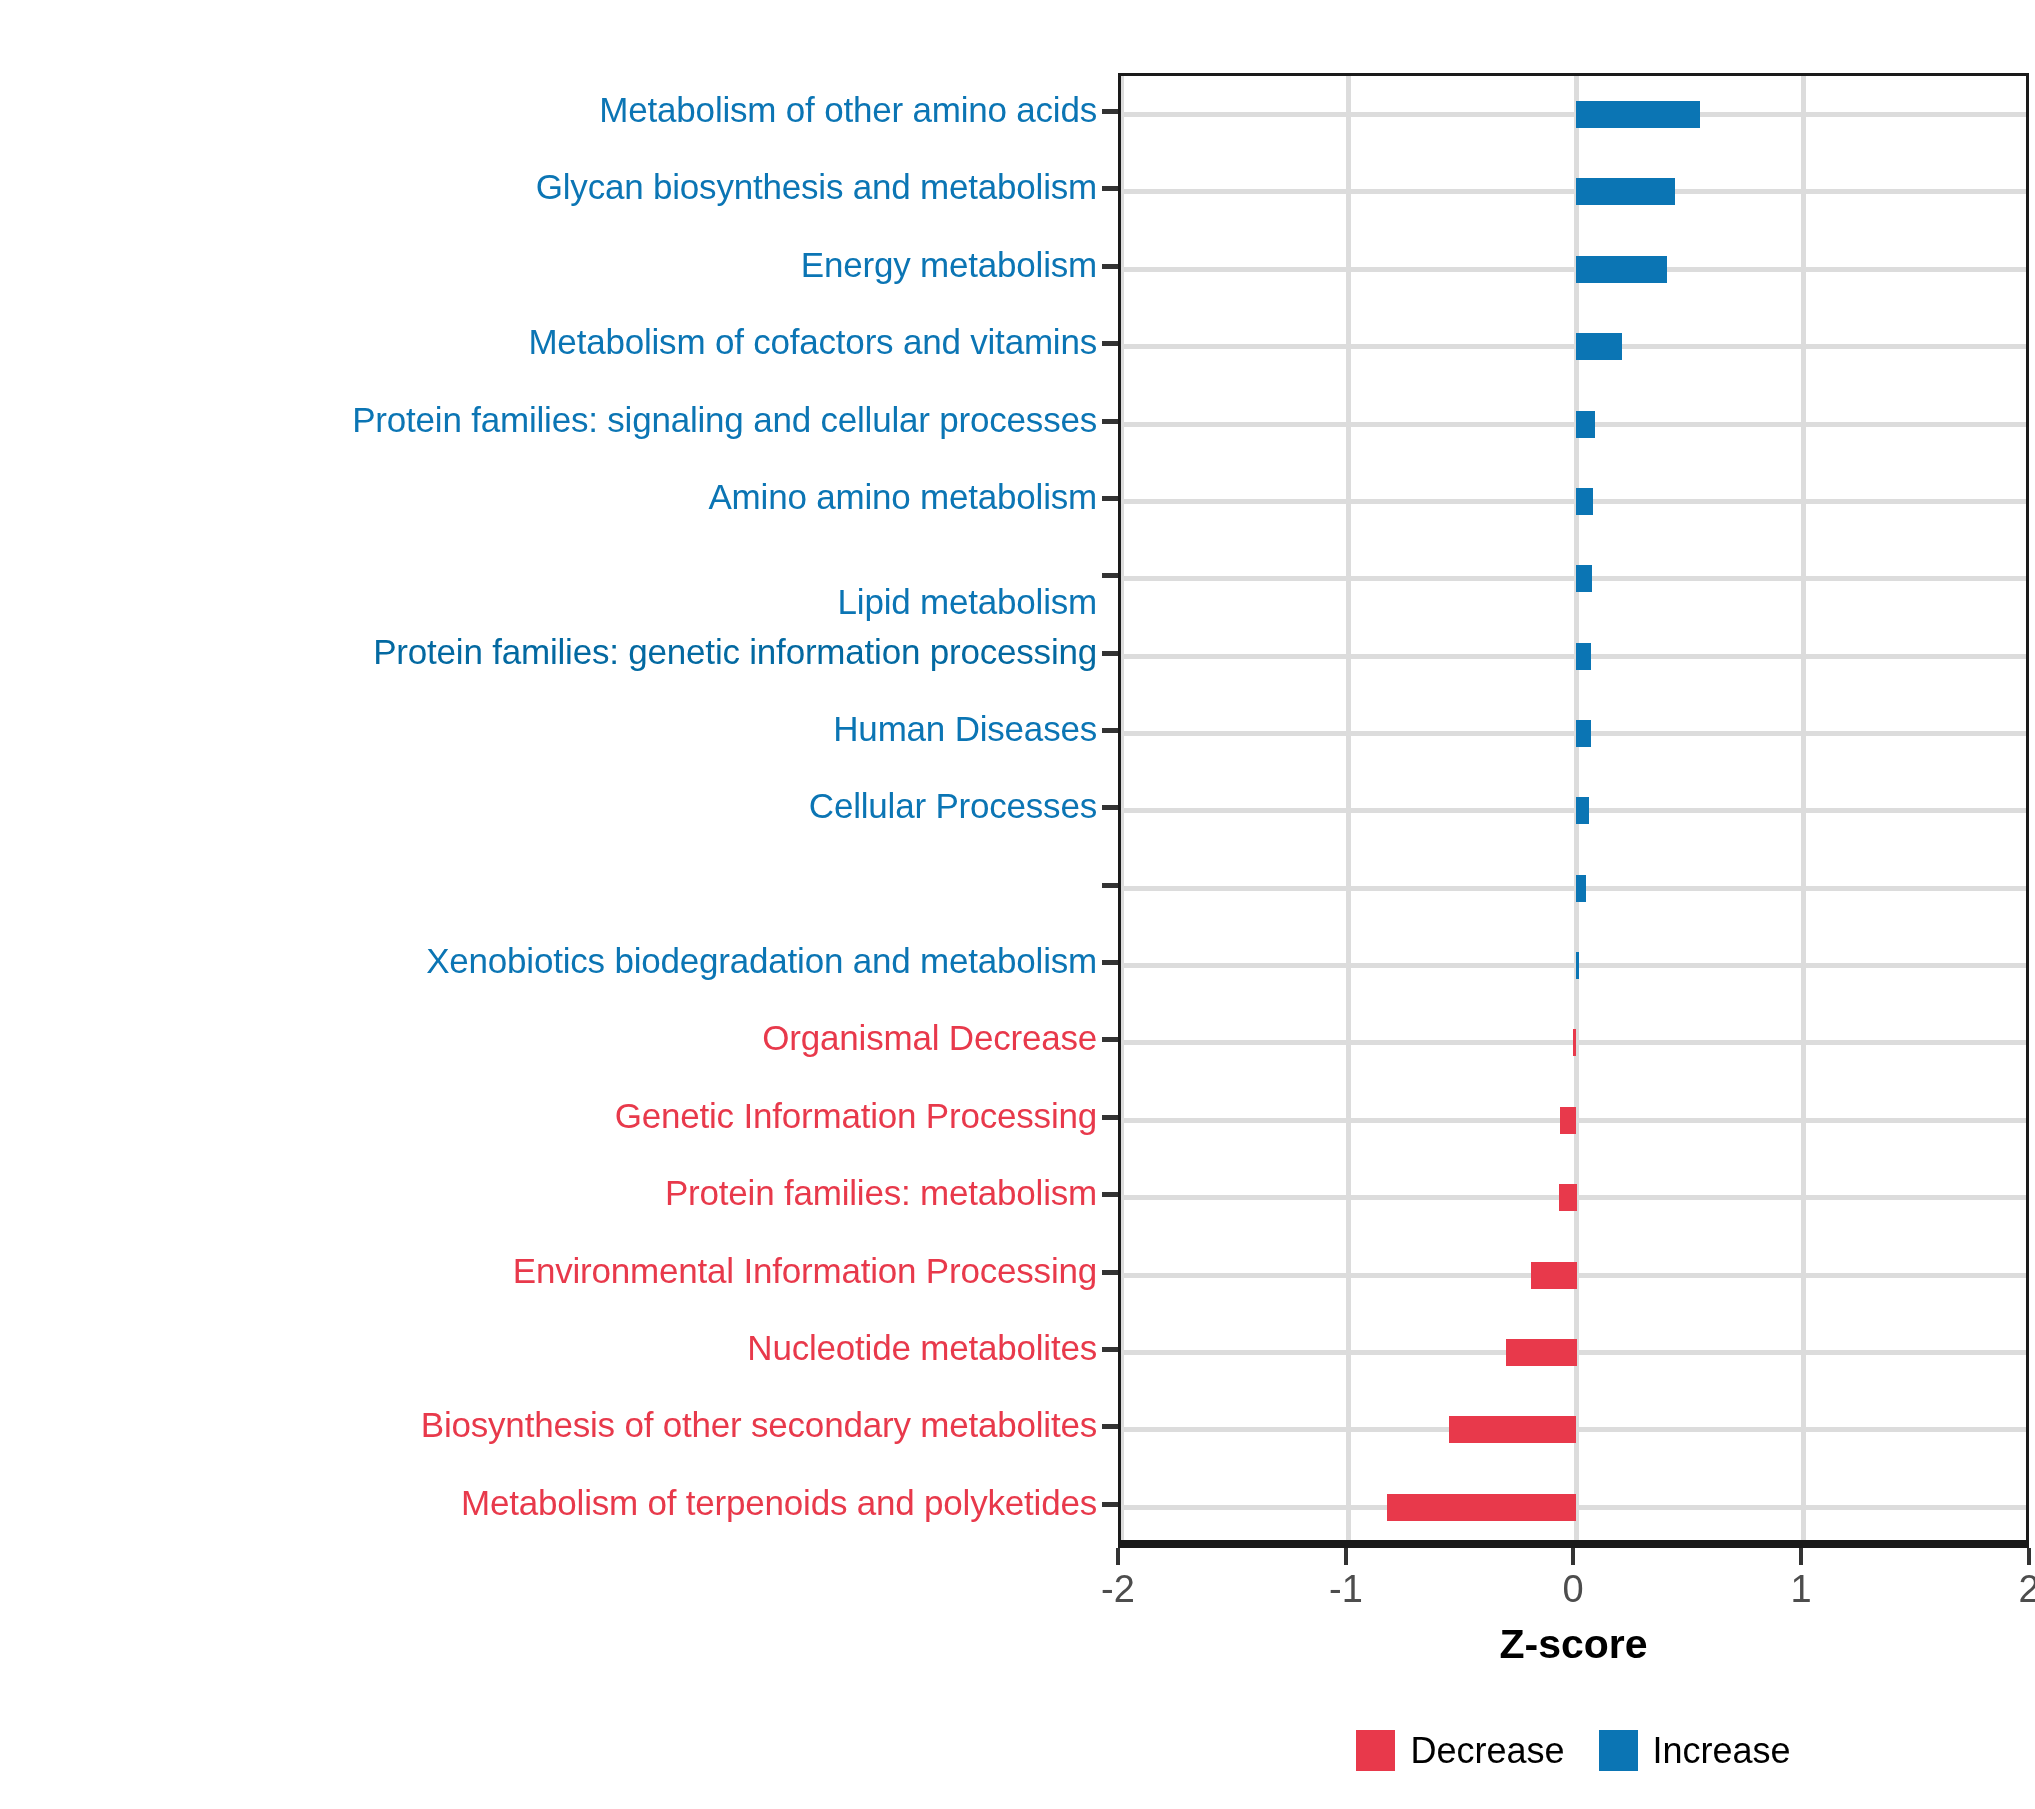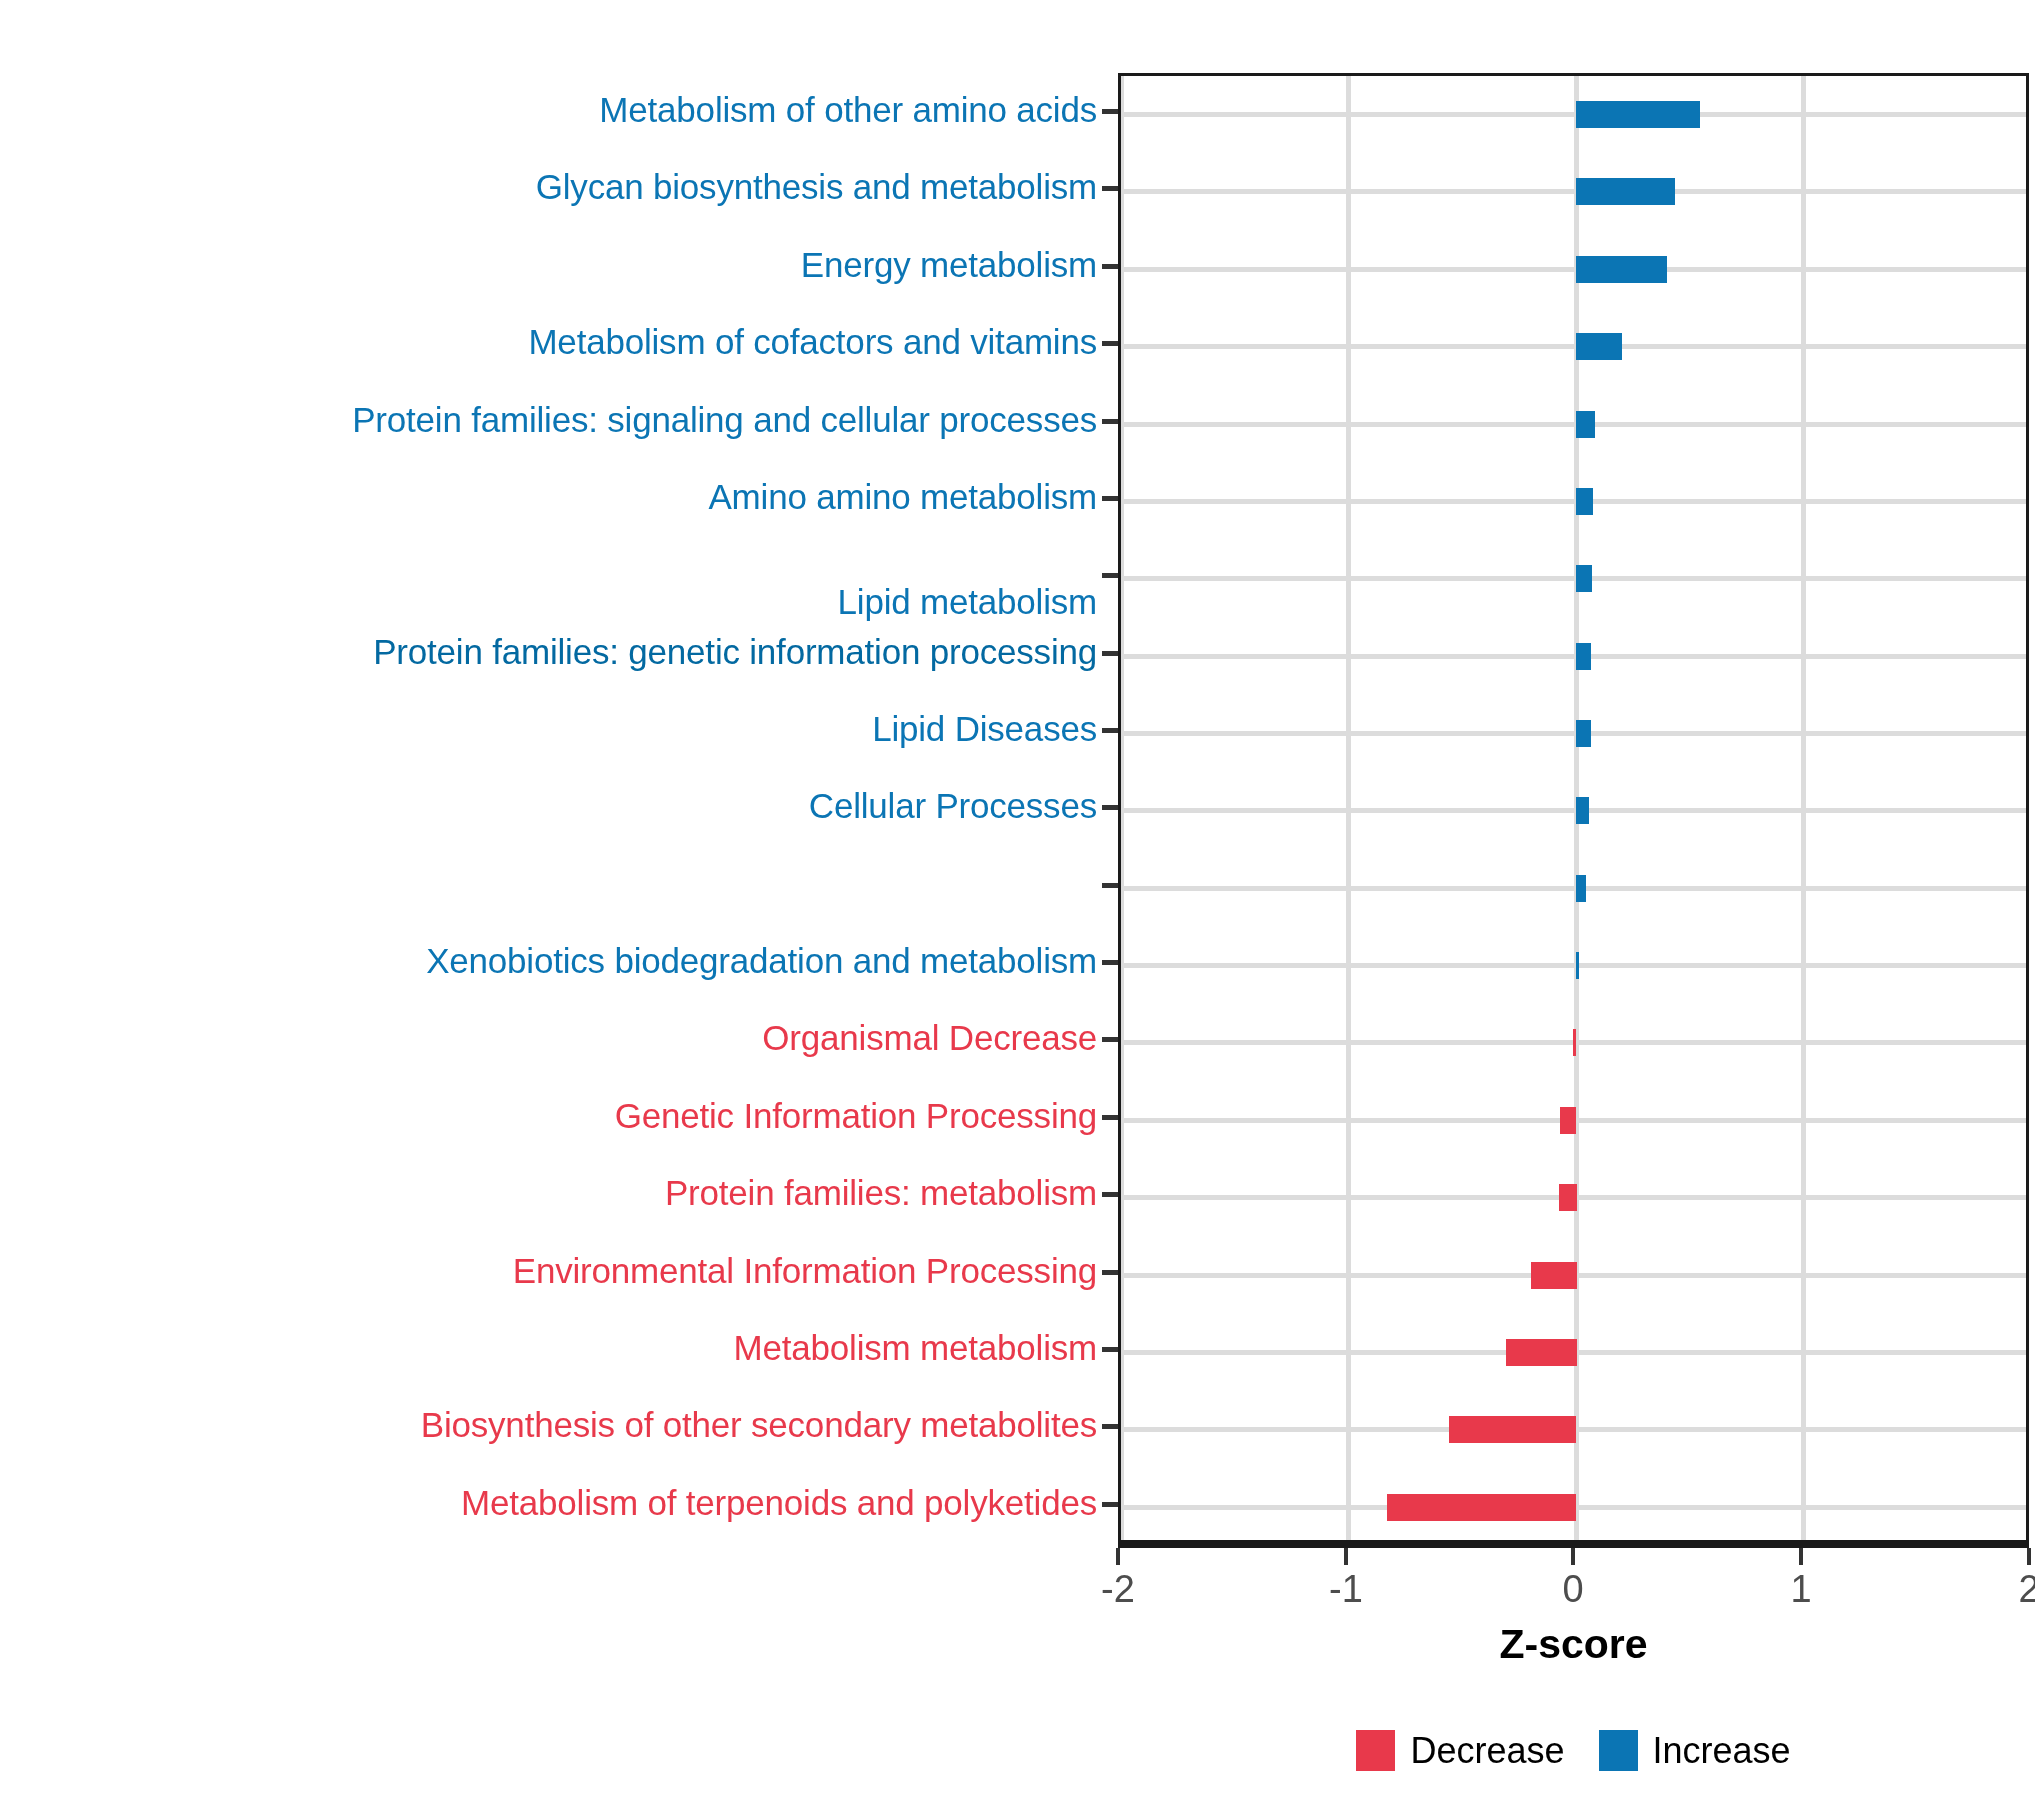--- a/index.html
+++ b/index.html
@@ -160,36 +160,36 @@
       <div class="y-label" style="top: 251px; color: rgb(11, 117, 180);">Metabolism of cofactors and vitamins</div>
       <div class="y-tick" style="top: 268px;"></div>
       <div class="y-label" style="top: 329px; color: rgb(11, 117, 180);">Protein families: signaling and cellular processes</div>
       <div class="y-tick" style="top: 346px;"></div>
       <div class="y-label" style="top: 406px; color: rgb(11, 117, 180);">Amino amino metabolism</div>
       <div class="y-tick" style="top: 423px;"></div>
       <div class="y-label" style="top: 483px; color: rgb(11, 117, 180); margin-top: 28px;">Lipid metabolism</div>
       <div class="y-tick" style="top: 500px;"></div>
       <div class="y-label" style="top: 561px; color: #0369a1;">Protein families: genetic information processing</div>
       <div class="y-tick" style="top: 578px;"></div>
-      <div class="y-label" style="top: 638px; color: rgb(11, 117, 180);">Lipid Diseases</div>
+      <div class="y-label" style="top: 638px; color: rgb(11, 117, 180);">Human Diseases</div>
       <div class="y-tick" style="top: 655px;"></div>
       <div class="y-label" style="top: 715px; color: rgb(11, 117, 180);">Cellular Processes</div>
       <div class="y-tick" style="top: 732px;"></div>
       <div class="y-tick" style="top: 810px;"></div>
       <div class="y-label" style="top: 870px; color: rgb(11, 117, 180);">Xenobiotics biodegradation and metabolism</div>
       <div class="y-tick" style="top: 887px;"></div>
       <div class="y-label" style="top: 947px; color: rgb(232, 57, 75);">Organismal Decrease</div>
       <div class="y-tick" style="top: 964px;"></div>
       <div class="y-label" style="top: 1025px; color: rgb(232, 57, 75);">Genetic Information Processing</div>
       <div class="y-tick" style="top: 1042px;"></div>
       <div class="y-label" style="top: 1102px; color: rgb(232, 57, 75);">Protein families: metabolism</div>
       <div class="y-tick" style="top: 1119px;"></div>
       <div class="y-label" style="top: 1180px; color: rgb(232, 57, 75);">Environmental Information Processing</div>
       <div class="y-tick" style="top: 1197px;"></div>
-      <div class="y-label" style="top: 1257px; color: rgb(232, 57, 75);">Metabolism metabolism</div>
+      <div class="y-label" style="top: 1257px; color: rgb(232, 57, 75);">Nucleotide metabolites</div>
       <div class="y-tick" style="top: 1274px;"></div>
       <div class="y-label" style="top: 1334px; color: rgb(232, 57, 75);">Biosynthesis of other secondary metabolites</div>
       <div class="y-tick" style="top: 1351px;"></div>
       <div class="y-label" style="top: 1412px; color: rgb(232, 57, 75);">Metabolism of terpenoids and polyketides</div>
       <div class="y-tick" style="top: 1429px;"></div>
     </div>
 
   <div id="panel">
     <div id="panel-inner">
         <div class="grid-v" style="left: -2.6px;"></div>

